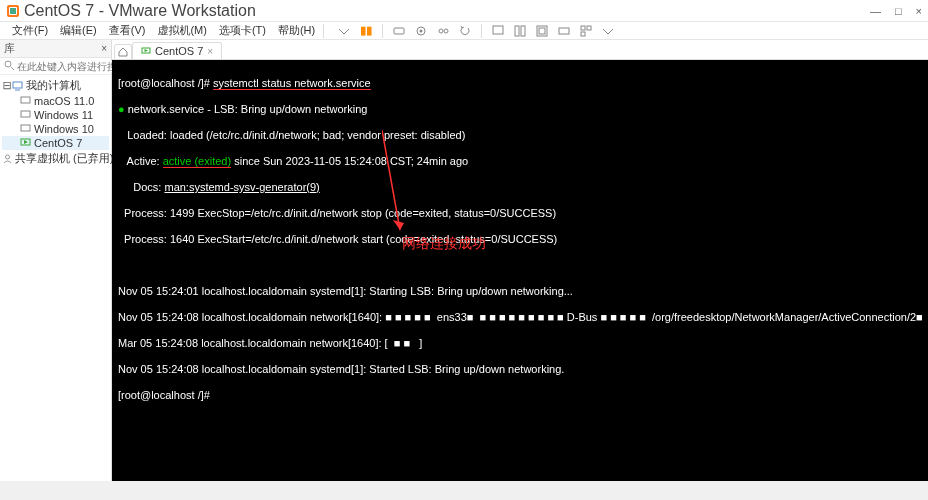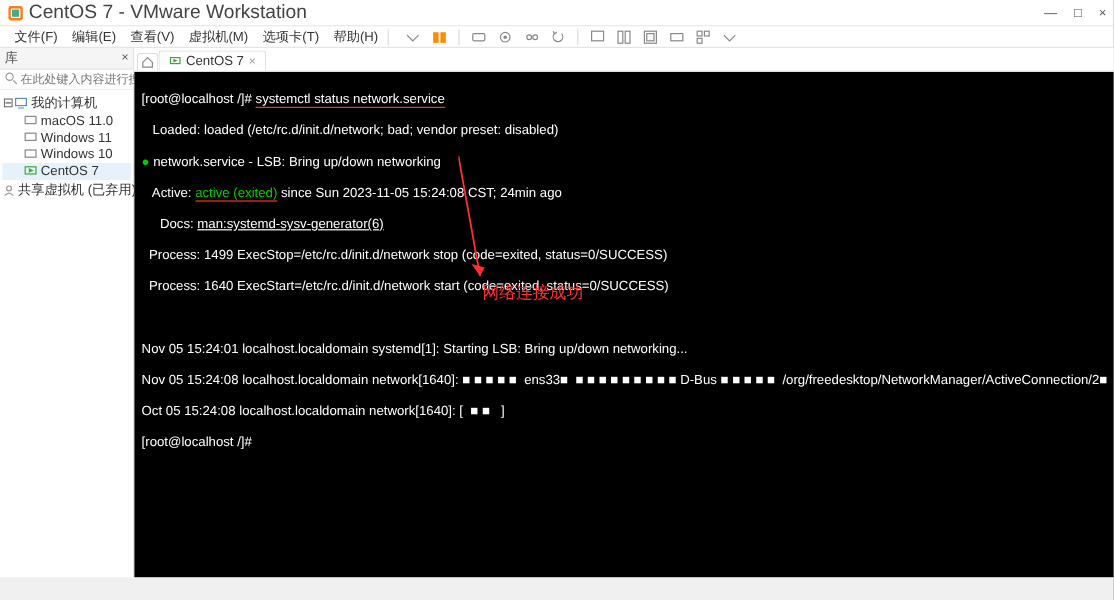--- a/index.html
+++ b/index.html
@@ -238,30 +238,31 @@
               <polygon points="3.5,3 7,4.5 3.5,6" fill="#39a939"></polygon>
             </svg>
           </span>
         <span>CentOS 7</span>
         <span class="tab-x">×</span>
       </div>
     </div>
 
     <div class="term-wrap">
 <div class="tl"><span>[root@localhost /]# </span><span class="und-red">systemctl status network.service</span></div>
+<div class="tl"><span class="green">● </span><span>network.service - LSB: Bring up/down networking</span></div>
 <div class="tl">   Loaded: loaded (/etc/rc.d/init.d/network; bad; vendor preset: disabled)</div>
-<div class="tl"><span class="green">● </span><span>network.service - LSB: Bring up/down networking</span></div>
 <div class="tl"><span>   Active: </span><span class="green und-red">active (exited)</span><span> since Sun 2023-11-05 15:24:08 CST; 24min ago</span></div>
-<div class="tl"><span>     Docs: </span><span class="under">man:systemd-sysv-generator(6)</span></div>
+<div class="tl"><span>     Docs: </span><span class="under">man:systemd-sysv-generator(9)</span></div>
 <div class="tl">  Process: 1499 ExecStop=/etc/rc.d/init.d/network stop (code=exited, status=0/SUCCESS)</div>
 <div class="tl">  Process: 1640 ExecStart=/etc/rc.d/init.d/network start (code=exited, status=0/SUCCESS)</div>
 <div class="tl">&nbsp;</div>
 <div class="tl">Nov 05 15:24:01 localhost.localdomain systemd[1]: Starting LSB: Bring up/down networking...</div>
 <div class="tl">Nov 05 15:24:08 localhost.localdomain network[1640]: ■ ■ ■ ■ ■  ens33■  ■ ■ ■ ■ ■ ■ ■ ■ ■ D-Bus ■ ■ ■ ■ ■  /org/freedesktop/NetworkManager/ActiveConnection/2■</div>
-<div class="tl">Oct 05 15:24:08 localhost.localdomain network[1640]: [  ■ ■   ]</div>
+<div class="tl">Mar 05 15:24:08 localhost.localdomain network[1640]: [  ■ ■   ]</div>
+<div class="tl">Nov 05 15:24:08 localhost.localdomain systemd[1]: Started LSB: Bring up/down networking.</div>
 <div class="tl">[root@localhost /]# </div>
 
       <svg class="arrow" width="30" height="115">
         <line x1="0" y1="0" x2="18" y2="100" stroke="#ff3030" stroke-width="1.5"></line>
         <polygon points="18,100 11,90 22,93" fill="#ff3030"></polygon>
       </svg>
       <div class="annot">网络连接成功</div>
     </div>
   </div>
 </div>

